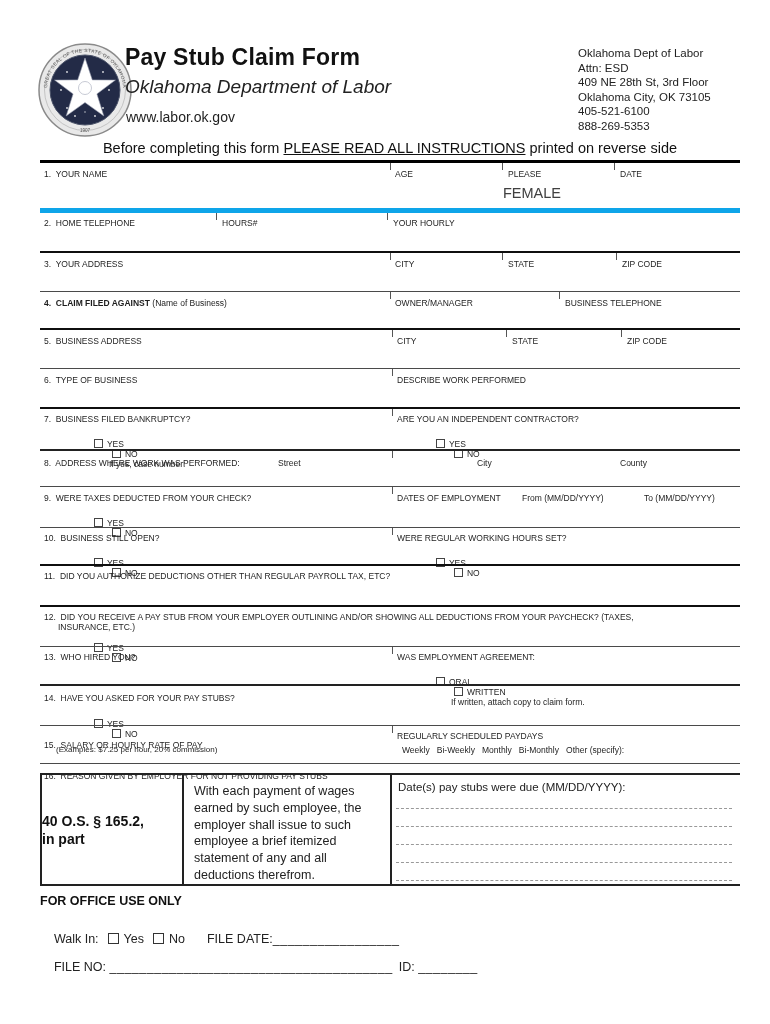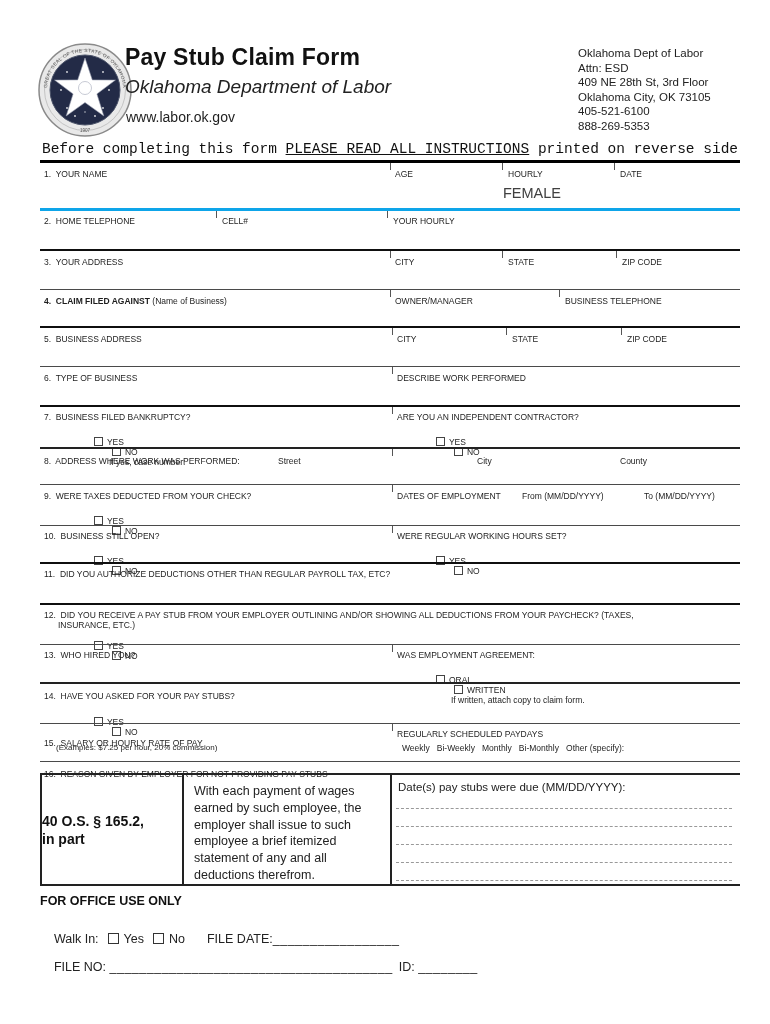--- a/index.html
+++ b/index.html
@@ -5,27 +5,27 @@
   html,body{margin:0;padding:0;background:#fff;}
   .page{position:relative;width:770px;height:1024px;background:#fff;overflow:hidden;
         font-family:"Liberation Sans","DejaVu Sans",sans-serif;color:#1d1d1d;}
   .abs{position:absolute;}
   
   .title{font-size:23px;font-weight:bold;letter-spacing:.2px;color:#111;}
   .subtitle{font-size:19px;font-style:italic;color:#222;}
   .www{font-size:14px;color:#222;}
   .addr{font-size:11.5px;line-height:14.6px;color:#222;}
   .instruction{width:700px;text-align:center;font-size:14.5px;color:#111;}
-  .instruction span{white-space:pre;font-family:Liberation Mono, monospace;}
+  .instruction span{white-space:pre;}
   .u{text-decoration:underline;}
   
   .form{position:absolute;left:40px;top:160px;width:700px;border-top:3px solid #000;}
   .row{position:relative;width:700px;}
   .bt-thin{border-top:1px solid #4a4a4a;}
-  .bt-light{border-top:3px solid #0ea5e9;}
+  .bt-light{border-top:5px solid #0ea5e9;}
   .bt-med{border-top:2px solid #222;}
   .bt-thick{border-top:2.5px solid #0f0f0f;}
   .fl{position:absolute;font-size:8.5px;white-space:pre;color:#1d1d1d;}
   .fl .b{font-weight:bold;}
   .sm{font-size:8px;}
   .tick{position:absolute;top:0;width:1px;height:7px;background:#555;}
   .cb{display:inline-block;width:7px;height:7px;border:1px solid #444;margin:0 4px -1px 0;background:#fff;}
   .gap{margin-left:18px;}
   .gap2{margin-left:15px;}
   .val{font-size:14.5px;color:#404040;}
@@ -96,30 +96,30 @@
   </div>
 
   <div class="form">
 
     <div class="row" style="height:45px;">
       <span class="tick" style="left:350px;"></span>
         <span class="tick" style="left:462px;"></span>
         <span class="tick" style="left:574px;"></span>
       <span class="fl" style="left:4px;top:6px;">1.  YOUR NAME</span>
       <span class="fl" style="left:355px;top:6px;">AGE</span>
-      <span class="fl" style="left:468px;top:6px;">HOURLY</span>
+      <span class="fl" style="left:468px;top:6px;">PLEASE</span>
       <span class="fl" style="left:580px;top:6px;">DATE</span>
       <span class="abs val" style="left:463px;top:22px;">FEMALE</span>
     </div>
 
     <div class="row bt-light" style="height:38px;">
       <span class="tick" style="left:176px;"></span>
         <span class="tick" style="left:347px;"></span>
       <span class="fl" style="left:4px;top:5px;">2.  HOME TELEPHONE</span>
-      <span class="fl" style="left:182px;top:5px;">CELL#</span>
+      <span class="fl" style="left:182px;top:5px;">HOURS#</span>
       <span class="fl" style="left:353px;top:5px;">YOUR HOURLY</span>
     </div>
 
     <div class="row bt-thick" style="height:38px;">
       <span class="tick" style="left:350px;"></span>
         <span class="tick" style="left:462px;"></span>
         <span class="tick" style="left:576px;"></span>
       <span class="fl" style="left:4px;top:6px;">3.  YOUR ADDRESS</span>
       <span class="fl" style="left:355px;top:6px;">CITY</span>
       <span class="fl" style="left:468px;top:6px;">STATE</span>

